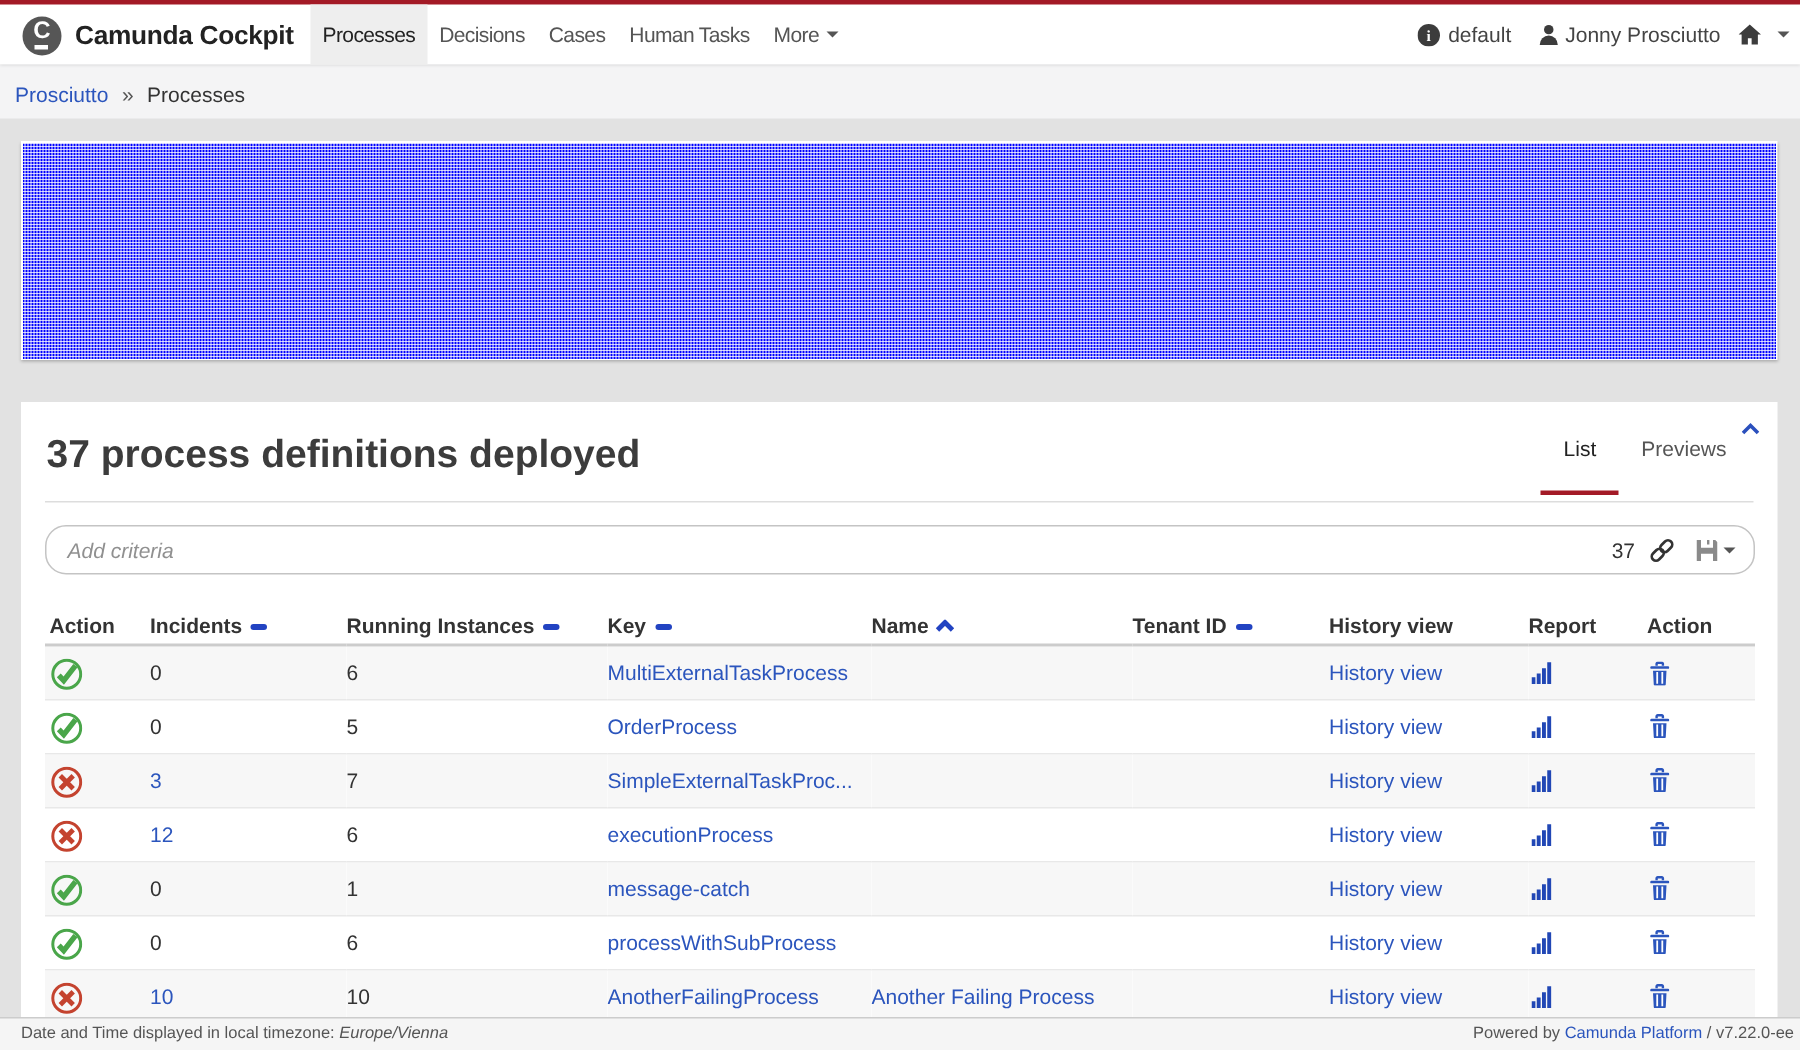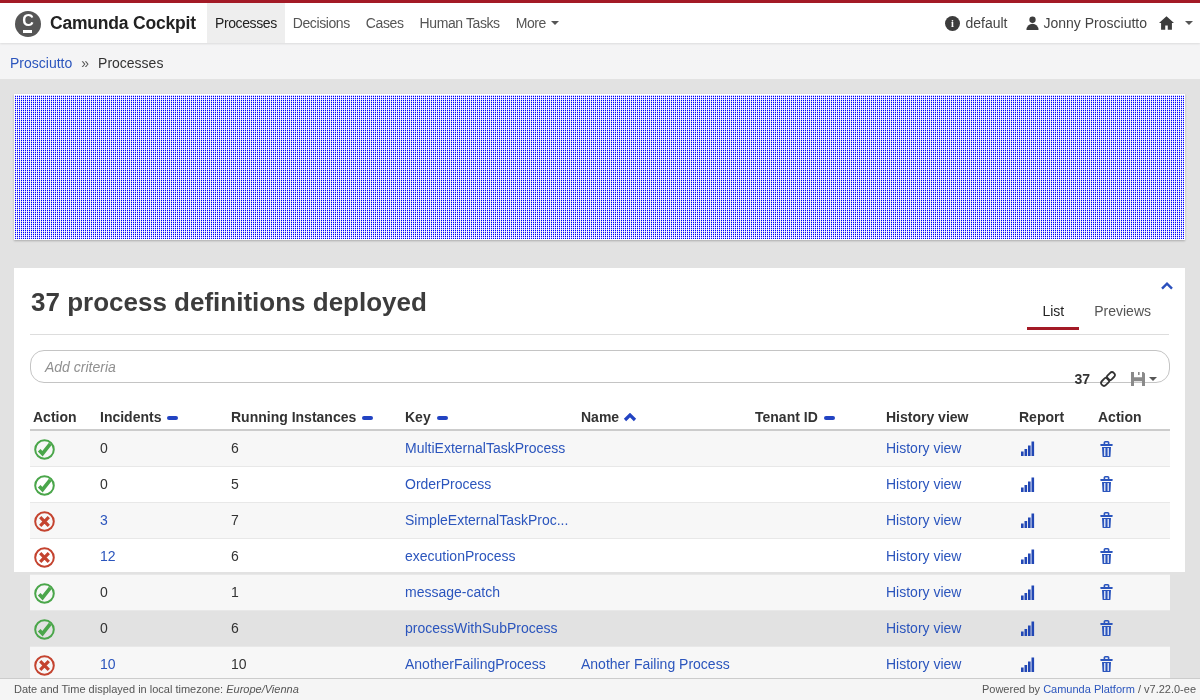--- a/index.html
+++ b/index.html
@@ -26,31 +26,31 @@
 .crumbs { position:absolute; left:0; top:43px; width:1200px; height:36px; background:#f4f4f5; display:flex; align-items:center; padding-left:10px; padding-top:4px; font-size:14px; color:#333; z-index:10; }
 .crumbs a { color:#2b55bd; }
 .crumbs .sep { margin:0 9px; color:#555; }
 
 
 .dots { position:absolute; left:14px; top:94px; width:1171px; height:146px; background:#fff;
   box-shadow:0 1px 2px rgba(0,0,0,.25); }
 .dots svg { display:block; }
 
 
-.panel { position:absolute; left:14px; top:268px; width:1171px; height:304px; background:#fff; }
+.panel { position:absolute; left:14px; top:268px; width:1171px; height:432px; background:#fff; }
 .chev-up { position:absolute; right:12px; top:10px; }
 .h1 { position:absolute; left:17px; top:19px; font-size:26px; font-weight:bold; color:#3c3c3c; }
 .tabs { position:absolute; left:16px; right:16px; top:36px; height:31px; border-bottom:1px solid #ddd; }
 .tabs .tabwrap { position:absolute; right:3px; bottom:4px; display:flex; }
-.tab { padding:0 15px 8px 15px; font-size:14px; color:#555; }
+.tab { padding:0 15px 20px 15px; font-size:14px; color:#555; }
 .tab.active { color:#222; border-bottom:3px solid #a31a26; }
 
 .search { position:absolute; left:16px; top:82px; width:1140px; height:33px; border:1px solid #c4c4c4; border-radius:14px; background:#fff; }
 .search .ph { position:absolute; left:14px; top:8px; font-style:italic; color:#909090; font-size:14px; }
-.search .right { position:absolute; right:12px; top:12px; height:31px; display:flex; align-items:center;font-weight:bold; }
+.search .right { position:absolute; right:12px; top:0; height:31px; display:flex; align-items:center; }
 .search .count { font-size:14px; color:#333; margin-right:11px; }
 
 
 table { position:absolute; left:16px; top:136px; width:1140px; border-collapse:collapse; table-layout:fixed; }
 th { text-align:left; font-size:14px; font-weight:bold; color:#333; height:26px; vertical-align:middle; border-bottom:2px solid #ccc; white-space:nowrap; }
 td { height:36px; vertical-align:middle; font-size:14px; color:#333; border-bottom:1px solid #e8e8e8; white-space:nowrap; overflow:hidden; }
 tr.odd td { background:#f7f7f7; }
 td a, .blue { color:#2b55bd; }
 .sorticon { display:inline-block; width:11px; height:4px; border-radius:2px; background:#2243c2; margin-left:6px; vertical-align:2px; }
 .sortup { display:inline-block; margin-left:4px; vertical-align:0px; }

